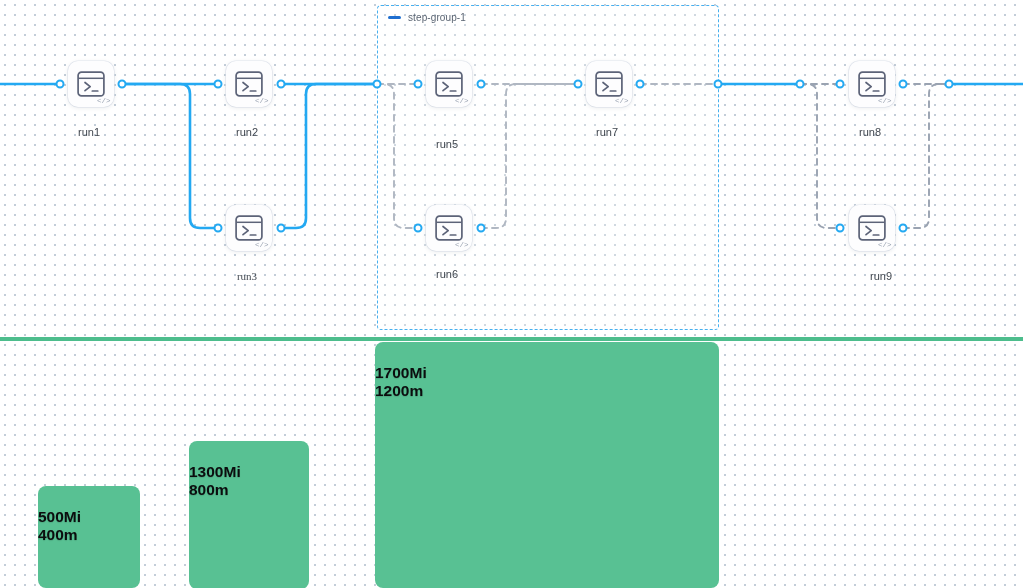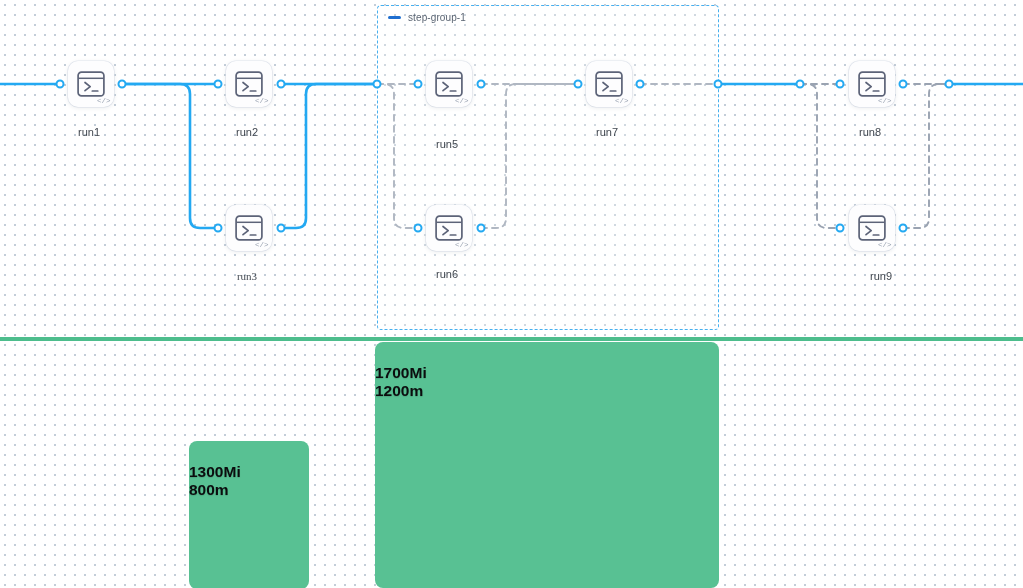--- a/index.html
+++ b/index.html
@@ -287,20 +287,24 @@
   <div class="port" style="left:718px; top:84px;"></div>
   <div class="port" style="left:800px; top:84px;"></div>
   <div class="port" style="left:840px; top:84px;"></div>
   <div class="port" style="left:903px; top:84px;"></div>
   <div class="port" style="left:840px; top:228px;"></div>
   <div class="port" style="left:903px; top:228px;"></div>
   <div class="port" style="left:949px; top:84px;"></div>
 
   <div class="divider" style="top:337px;"></div>
 
+  <div class="bar" style="left:38px; top:486px; width:102px; height:102px;">
+    <div class="bar-label">500Mi
+400m</div>
+  </div>
 
   <div class="bar" style="left:189px; top:416px; width:120px; height:148px;margin-top:25px;">
     <div class="bar-label">1300Mi
 800m</div>
   </div>
 
   <div class="bar" style="left:375px; top:342px; width:344px; height:246px;">
     <div class="bar-label offset-left">1700Mi
 1200m</div>
   </div>

